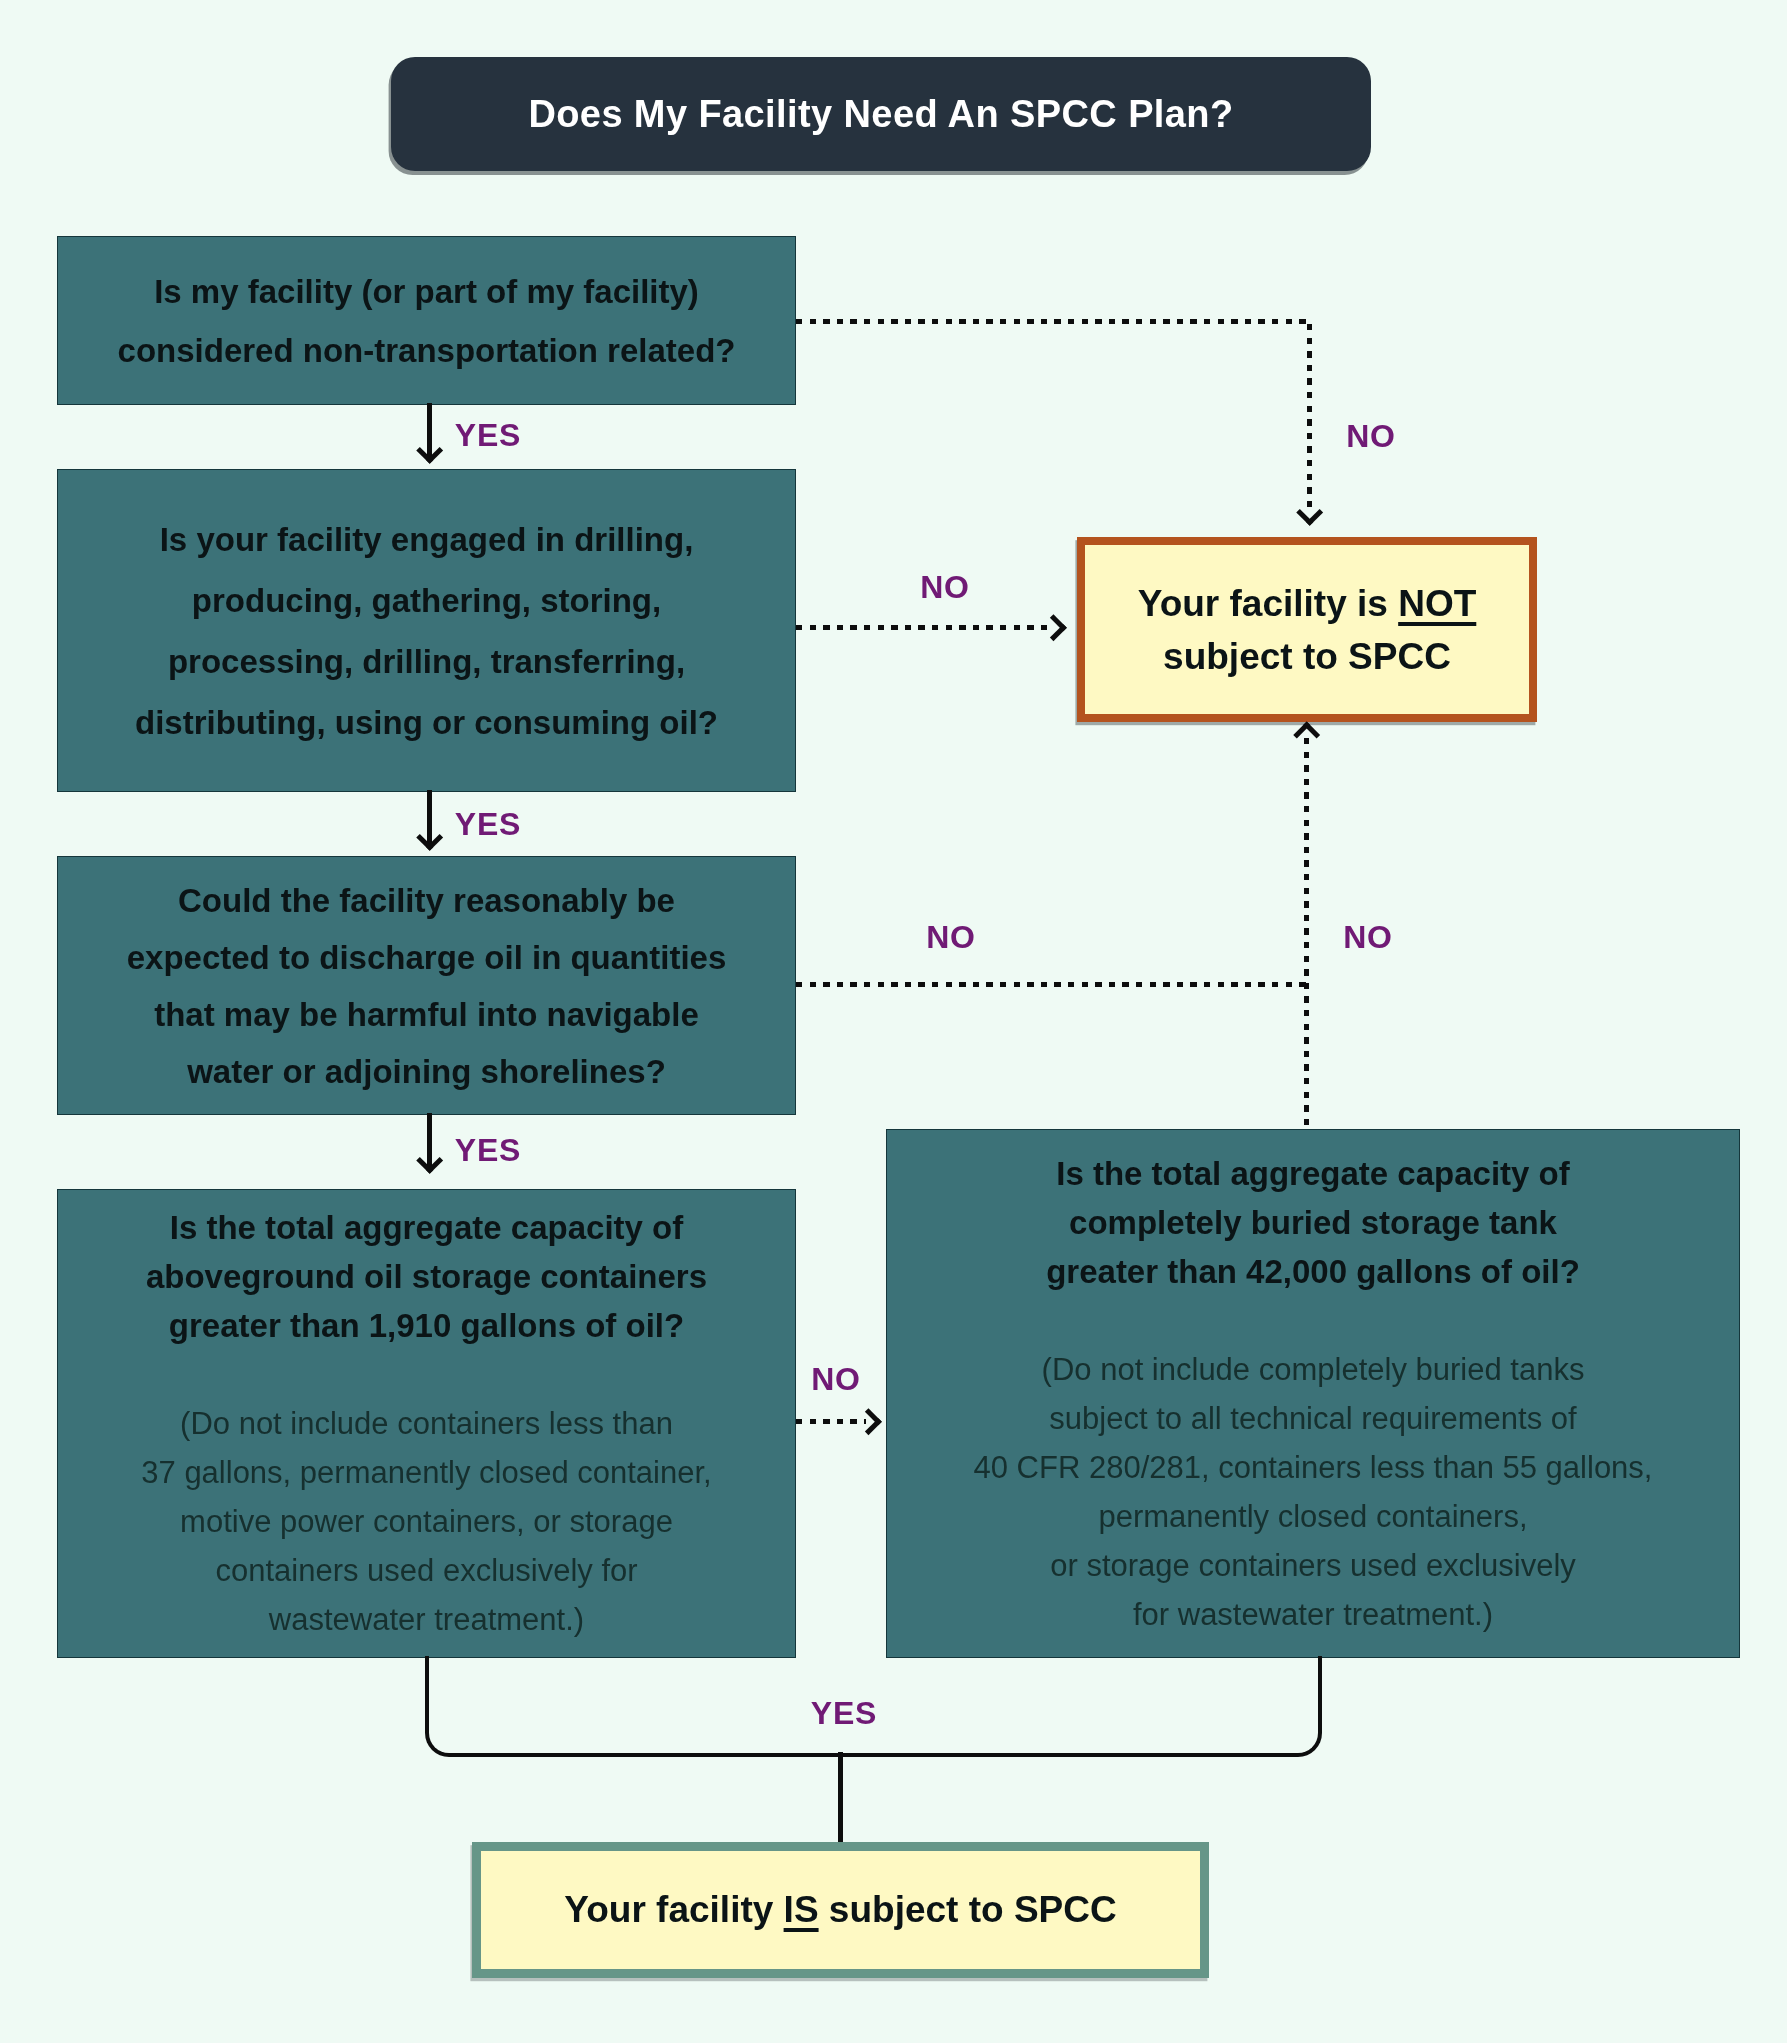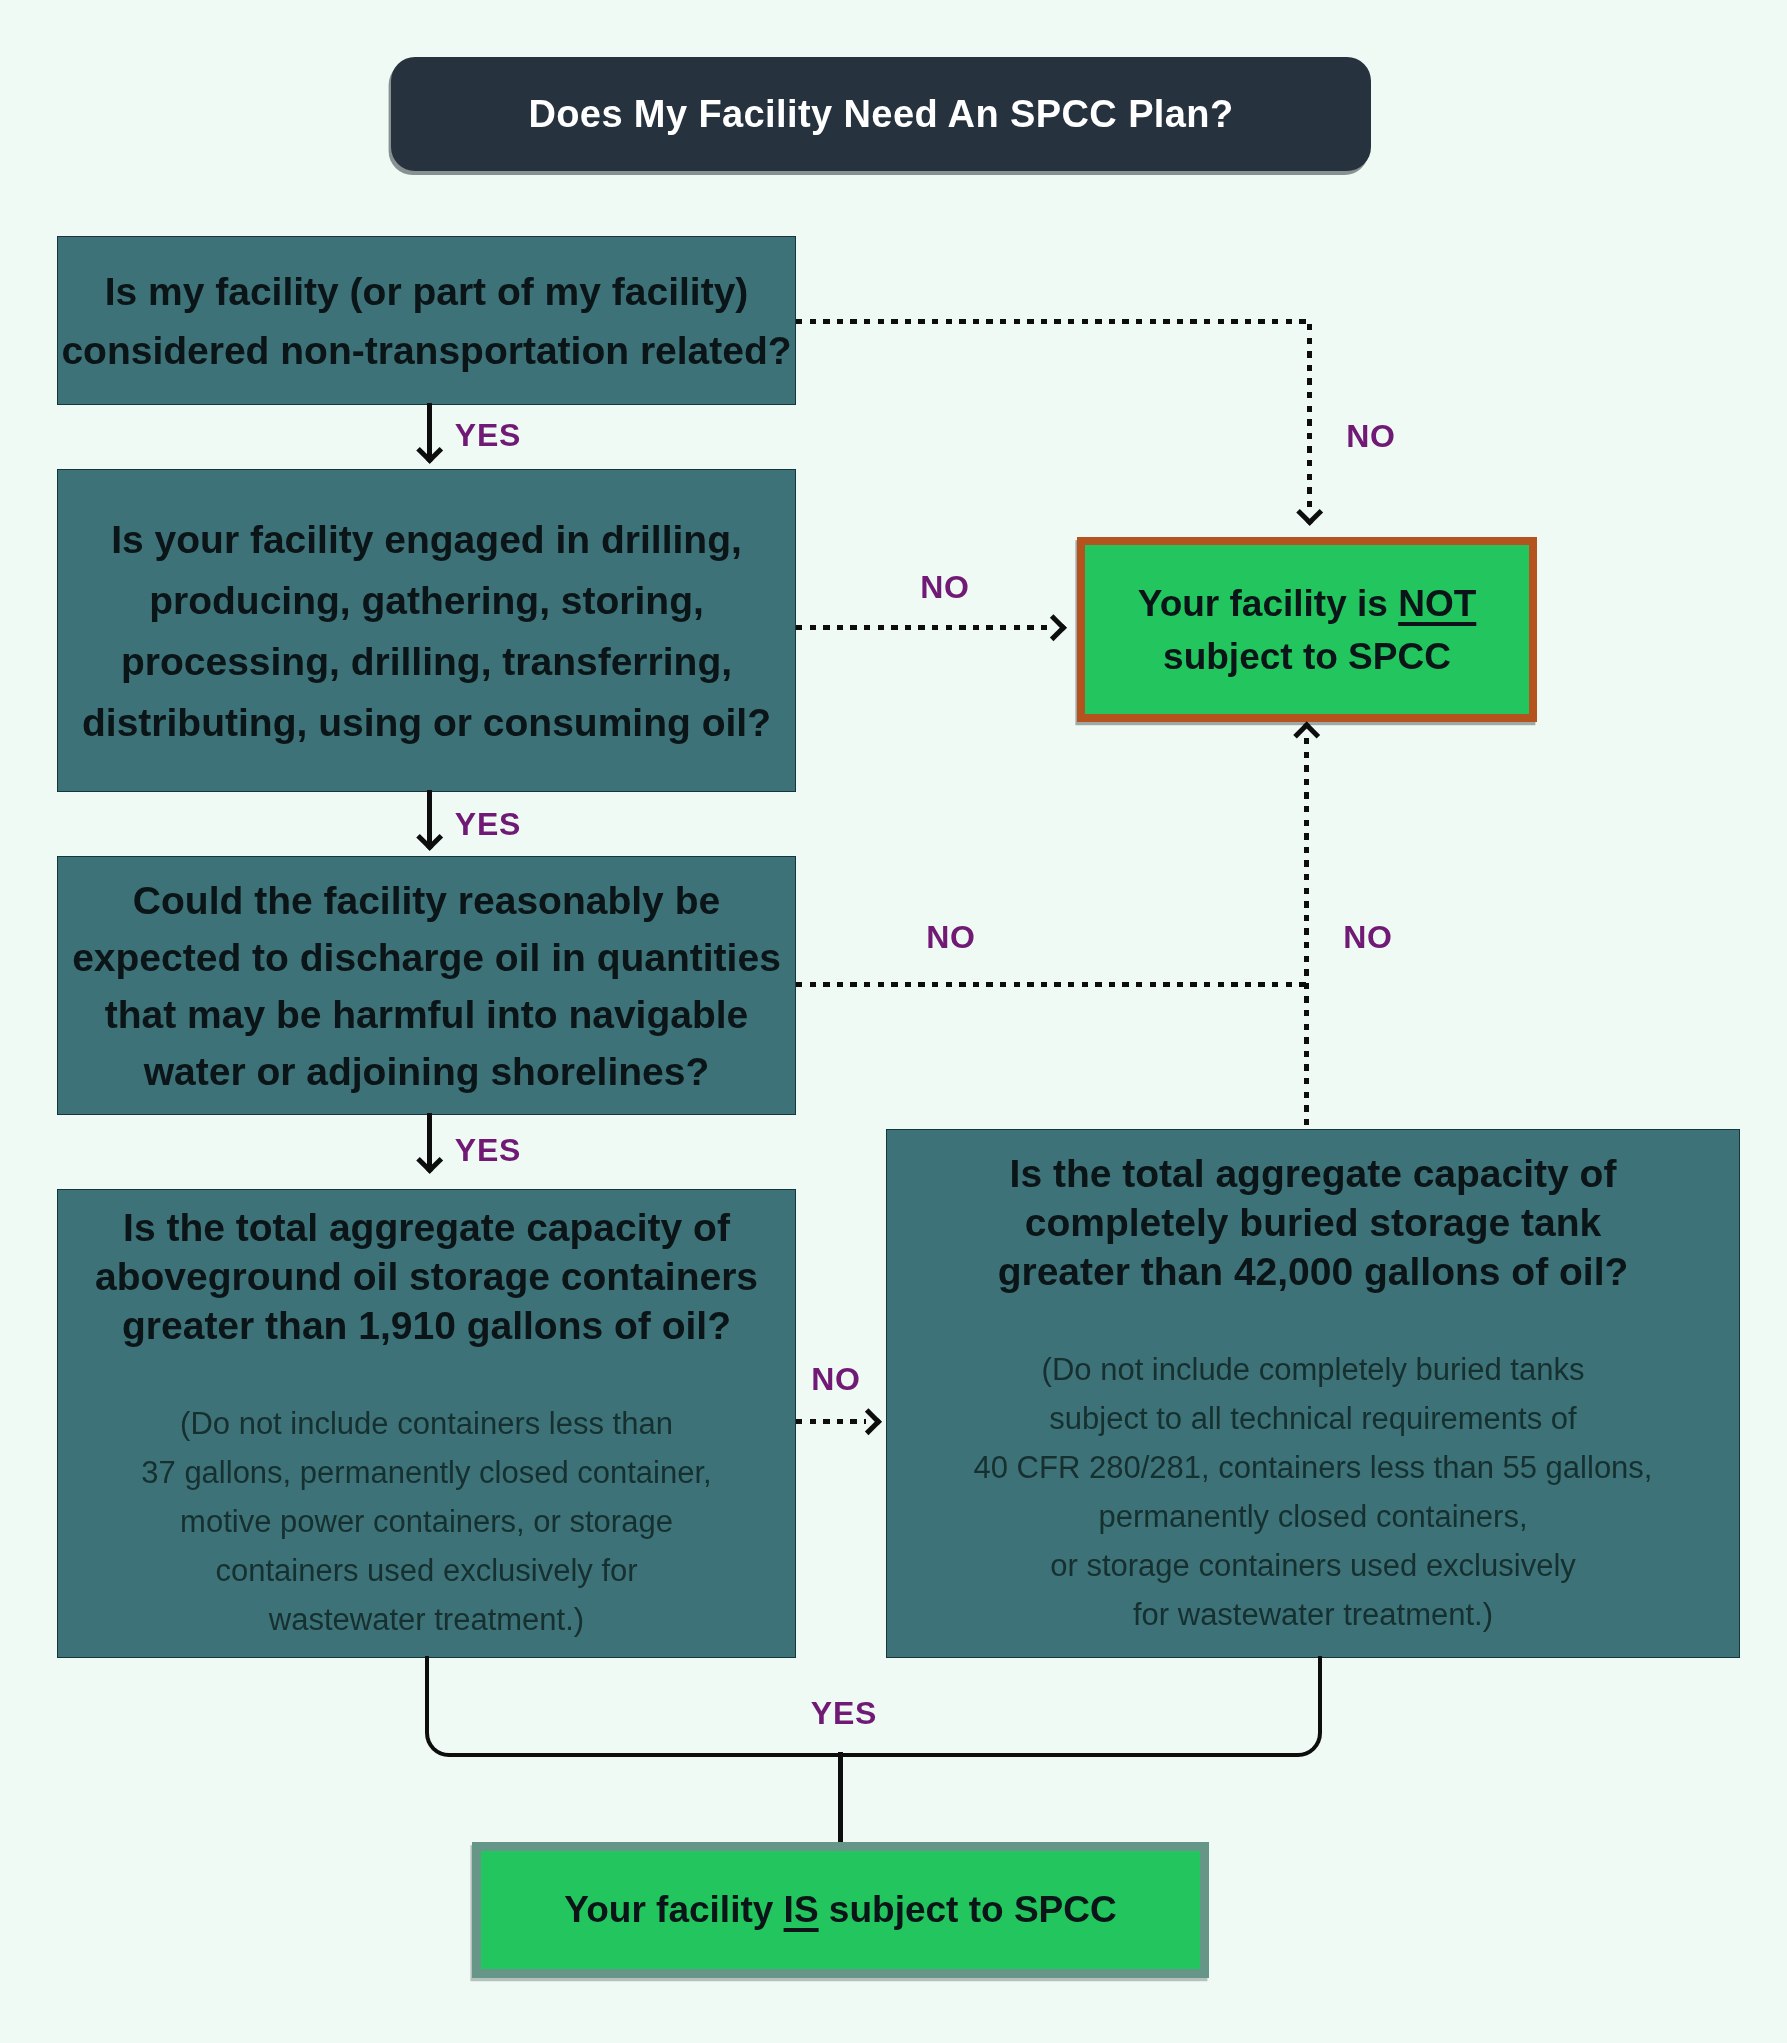--- a/index.html
+++ b/index.html
@@ -13,34 +13,34 @@
     background:#26323E;border-radius:24px;box-shadow:-2.4px 4px 0 rgba(10,18,24,.45);
     display:flex;align-items:center;justify-content:center;
   }
   .title-banner .t{color:#FFFFFF;font-size:38px;font-weight:bold;letter-spacing:0.4px;}
   
   .qbox{
     position:absolute;background:#3C7278;border:1.6px solid #15363B;
     display:flex;flex-direction:column;align-items:center;justify-content:center;
     text-align:center;color:#0B1416;
   }
-  .qbox .bline{font-weight:bold;font-size:39px;line-height:49px;}
+  .qbox .bline{font-weight:bold;font-size:33px;line-height:49px;}
   .qbox .nline{font-weight:normal;font-size:31px;line-height:49px;color:#16302F;}
   .gap{height:49px;}
   #q1{left:57px;top:236px;width:737px;height:167px;}
   #q1 .bline{line-height:59px;}
   #q2{left:57px;top:469px;width:737px;height:321px;}
   #q2 .bline{line-height:61px;}
   #q3{left:57px;top:856px;width:737px;height:257px;}
   #q3 .bline{line-height:57px;}
   #q4{left:57px;top:1189px;width:737px;height:467px;}
   #q5{left:886px;top:1129px;width:852px;height:527px;}
   
   .outcome{
-    position:absolute;background:#22c55e;display:flex;flex-direction:column;
+    position:absolute;background:#fef9c3;display:flex;flex-direction:column;
     align-items:center;justify-content:center;text-align:center;
     font-weight:bold;color:#0B1416;
   }
   #not-box{
     left:1077px;top:537px;width:460px;height:185px;box-sizing:border-box;
     border:8.8px solid #B4531E;font-size:37px;line-height:53px;
     box-shadow:-1.6px 3.2px 0 rgba(10,18,24,.35);
   }
   #is-box{
     left:472px;top:1842px;width:737px;height:136px;box-sizing:border-box;

